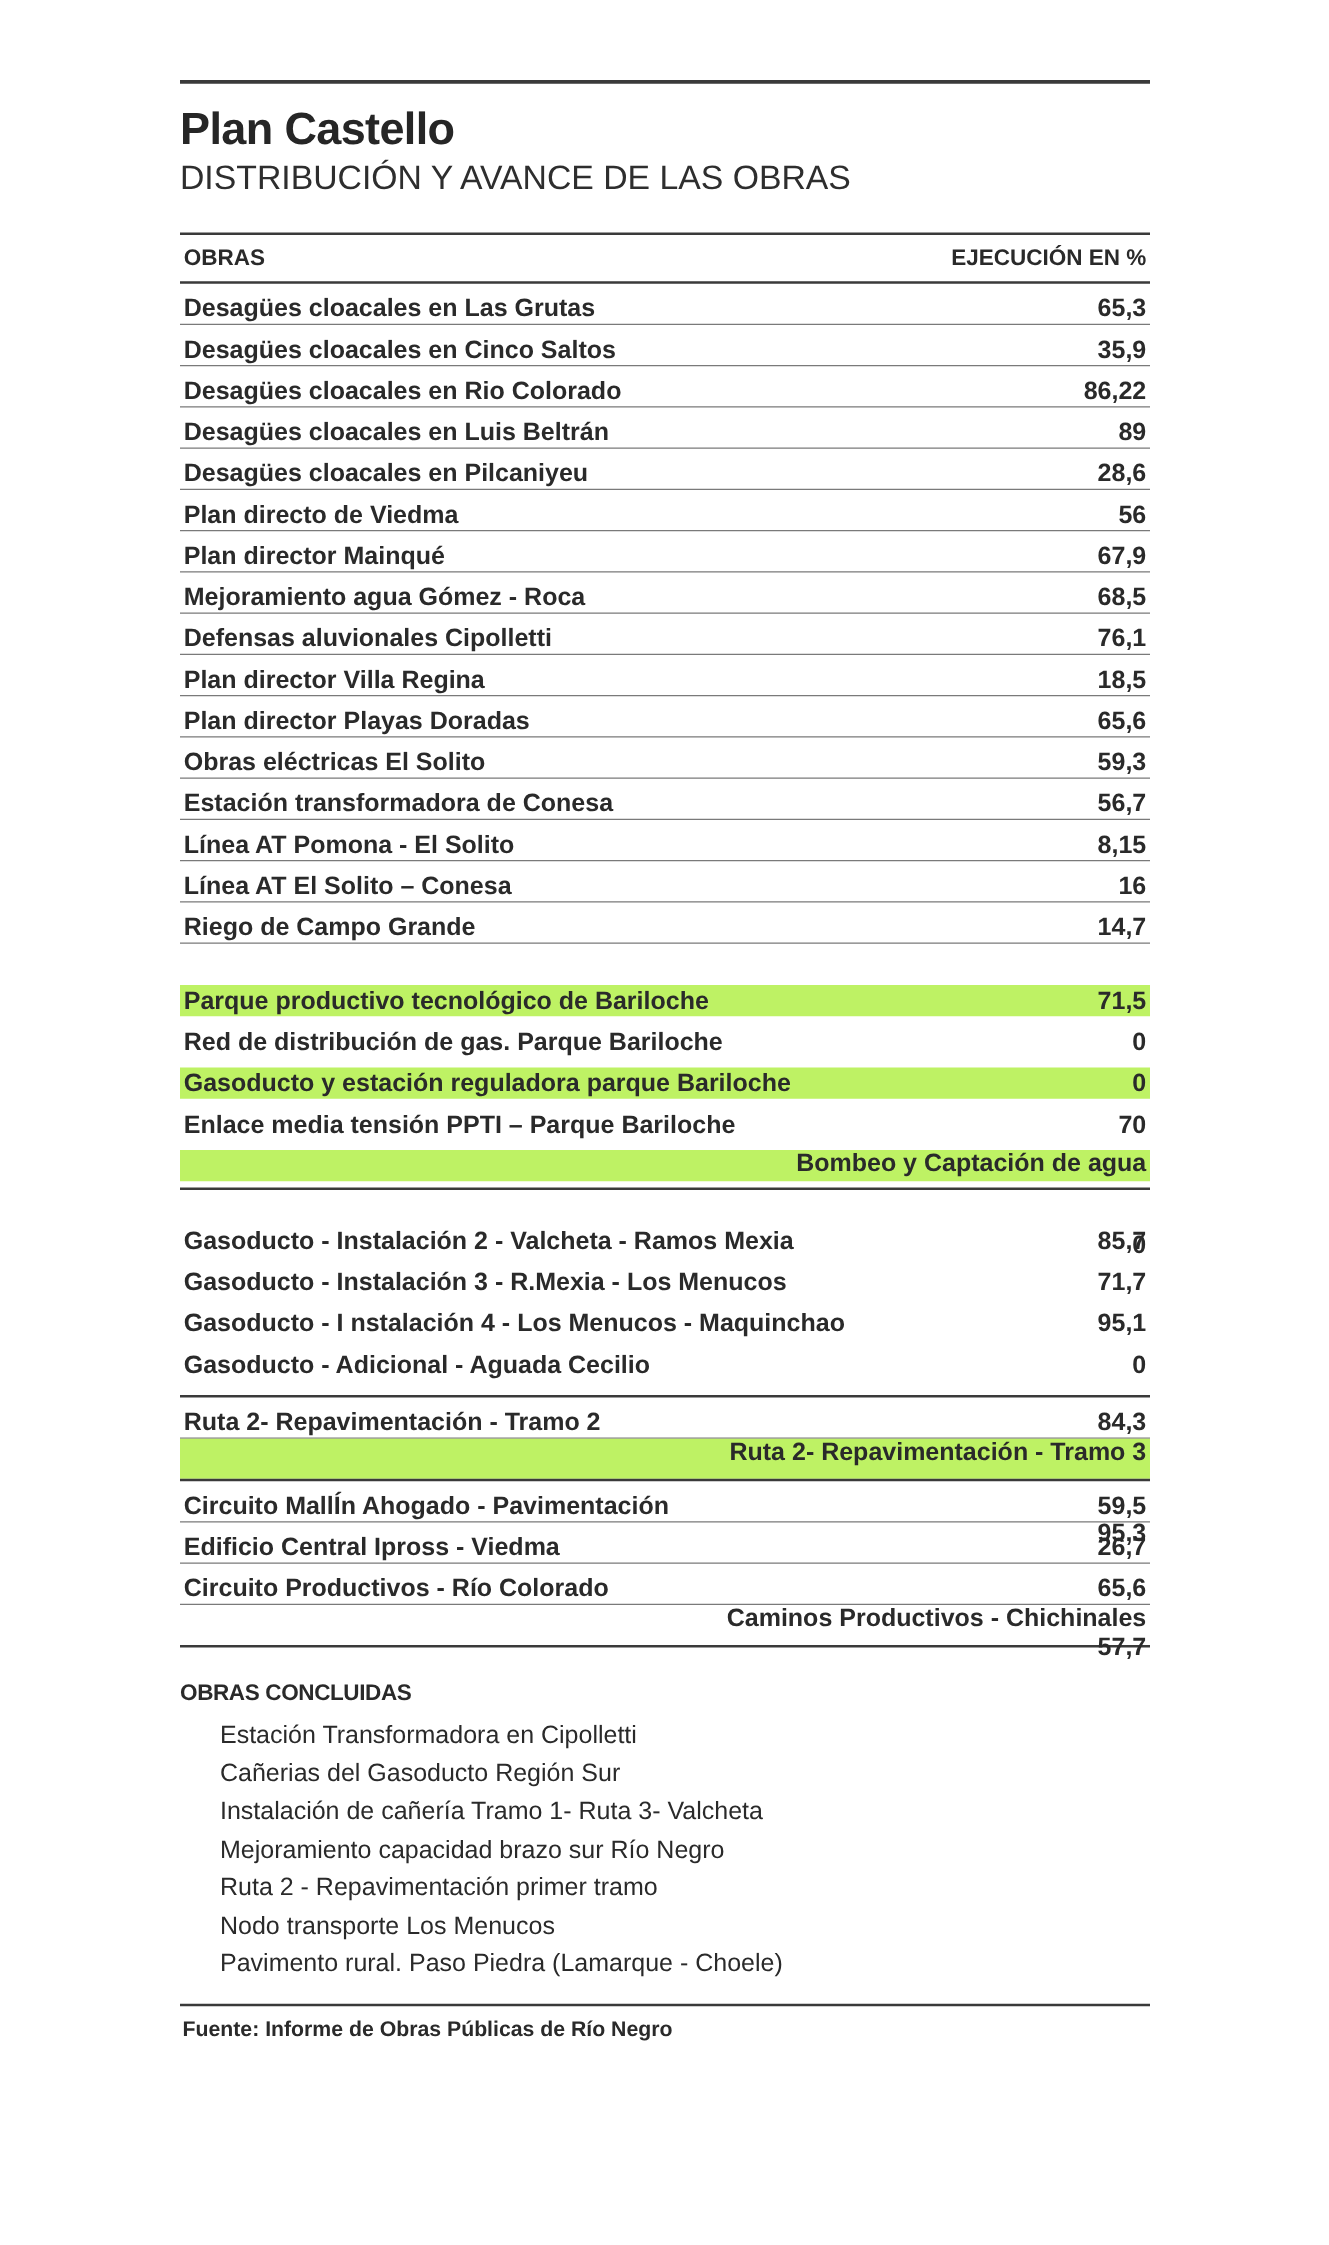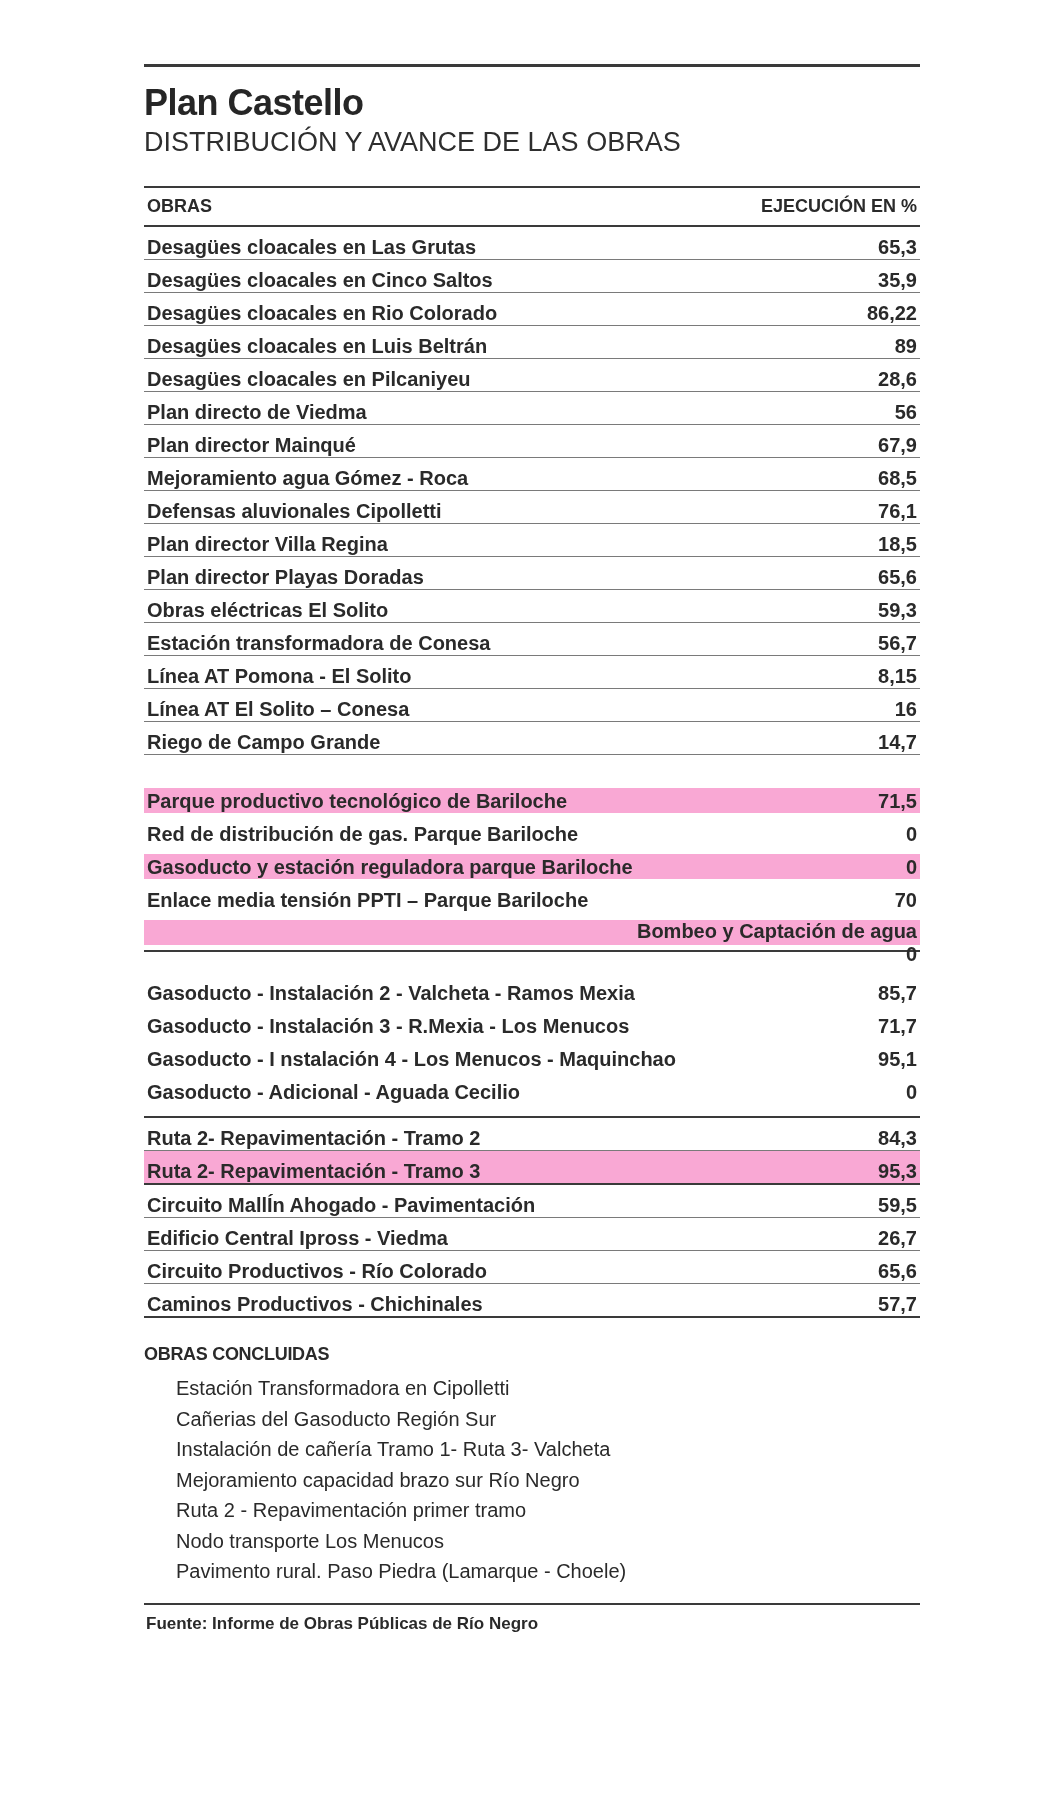--- a/index.html
+++ b/index.html
@@ -9,22 +9,22 @@
   .rule-top { height: 3px; background: #3a3a3a; }
   .title { margin-top: 16px; font-size: 36px; font-weight: bold; letter-spacing: -0.5px; line-height: 40px; color: #262626; }
   .subtitle { margin-top: 2px; font-size: 27px; line-height: 34px; color: #2e2e2e; }
   .thead { margin-top: 27px; border-top: 2px solid #3a3a3a; border-bottom: 2px solid #3a3a3a;
            height: 37px; display: flex; justify-content: space-between; align-items: center;
            font-weight: bold; font-size: 18px; }
   .thead span { padding: 0 3px; }
   .row { display: flex; justify-content: space-between; align-items: flex-end; height: 32px;
          font-size: 20px; border-bottom: 1.5px solid #7a7a7a; font-weight: bold; }
   .row span { padding: 0 3px; }
-  .row.noline { border-bottom: none; }
-  .row.shade { background: #f9a8d4; }
+  .row.noline { border-bottom: none; flex-direction: column; }
+  .row.shade { background: #bef264; gap: 42px; }
   .section-gap { height: 33px; }
   .sec2 .row { height: 25px; margin-bottom: 8px; border-bottom: none; }
   .sec2 .row:last-child { margin-bottom: 5px; flex-direction: column; }
   .hr { height: 2px; background: #3a3a3a; }
   .sec3 { padding-top: 20px; padding-bottom: 12px; }
   .sec3 .row { border-bottom: none; height: 33px; }
   .sec4 { }
   .sec5 { }
   .concl-title { margin-top: 26px; font-weight: bold; font-size: 18px; letter-spacing: -0.3px; }
   .concl-list { margin-top: 8px; padding-left: 32px; }

